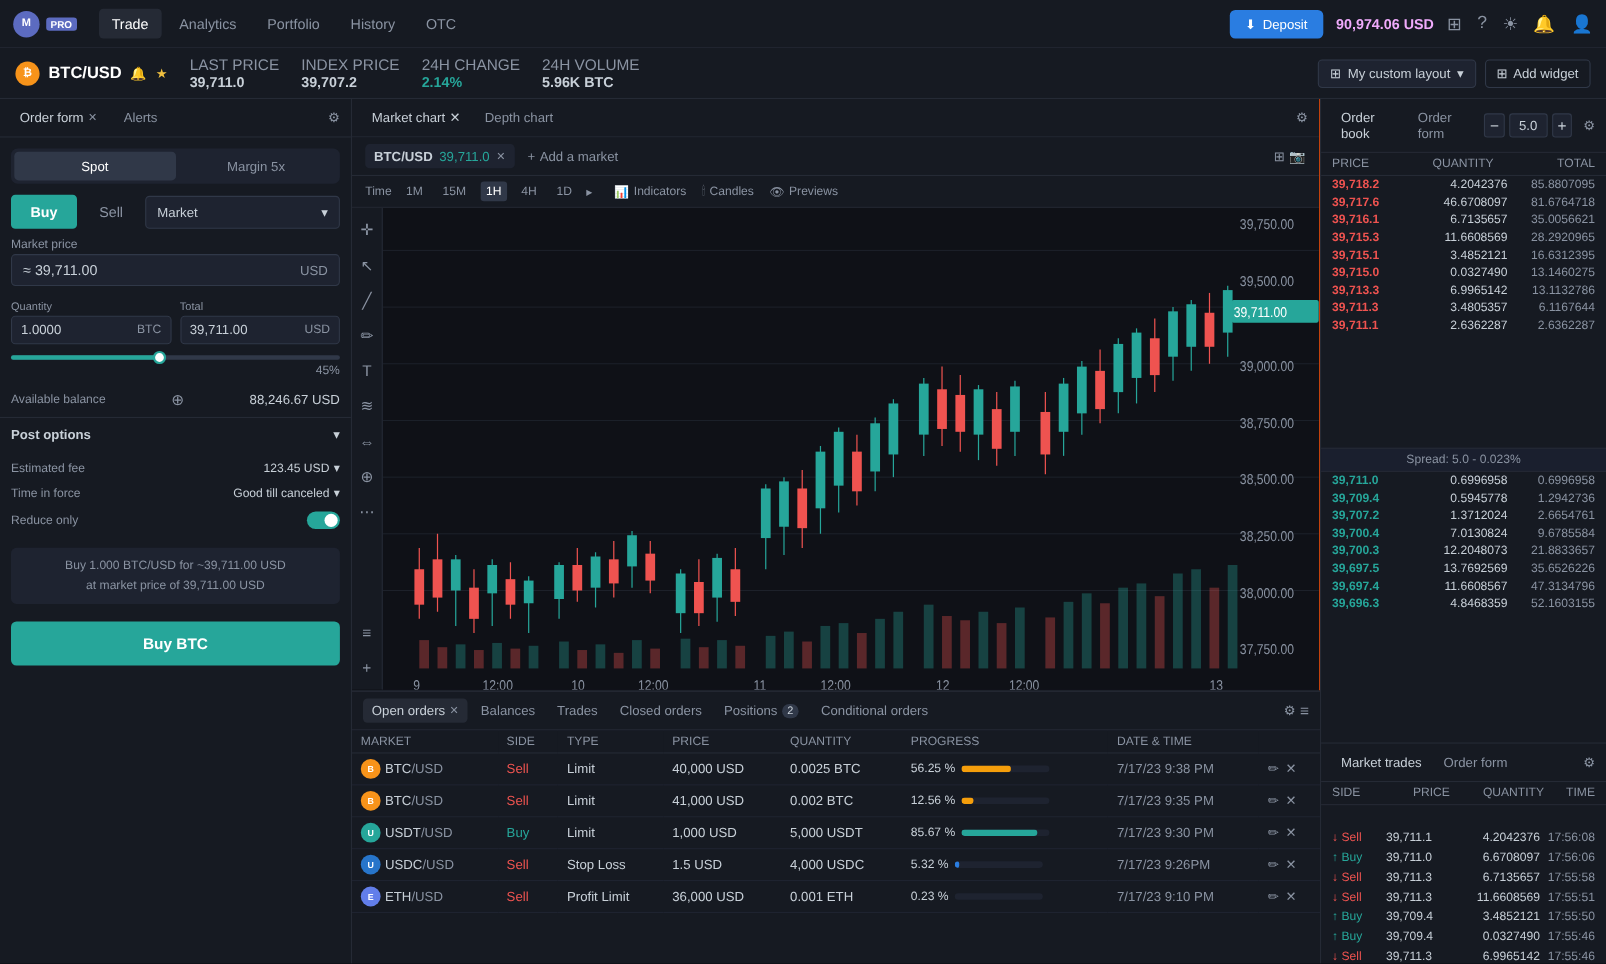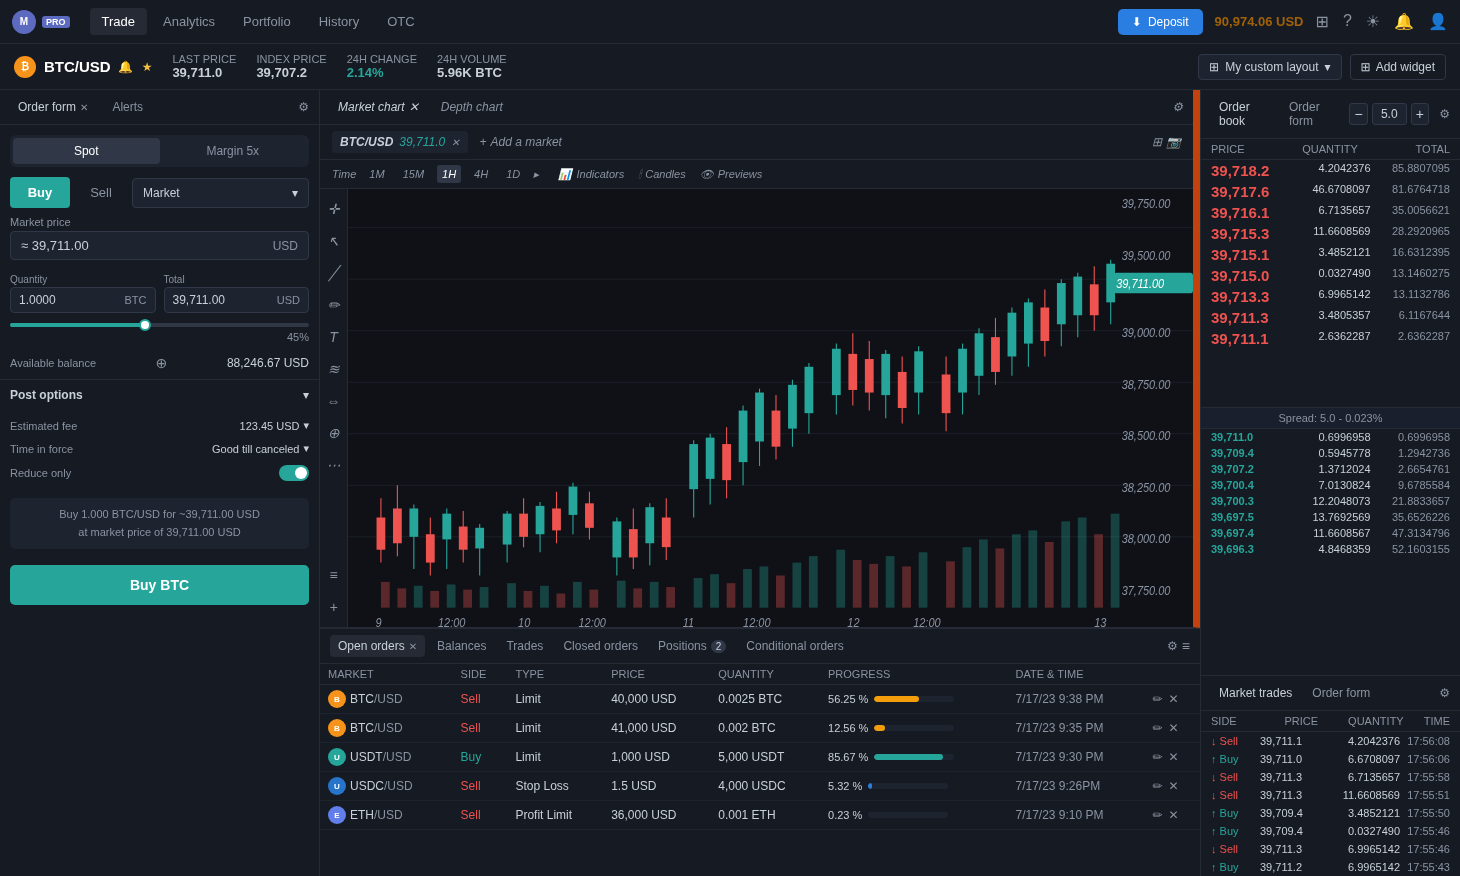--- a/index.html
+++ b/index.html
@@ -8,33 +8,33 @@
     
     .top-nav { display: flex; align-items: center; height: 44px; background: #161a22; border-bottom: 1px solid #252a35; padding: 0 12px; gap: 20px; }
     .logo { display: flex; align-items: center; gap: 6px; color: #fff; font-weight: 700; font-size: 14px; }
     .logo-icon { width: 24px; height: 24px; background: #5c6bc0; border-radius: 50%; display: flex; align-items: center; justify-content: center; font-size: 10px; color: #fff; }
     .pro-badge { background: #5c6bc0; color: #fff; font-size: 9px; padding: 1px 4px; border-radius: 3px; font-weight: 700; }
     .nav-links { display: flex; gap: 4px; }
     .nav-link { color: #8a93a2; padding: 6px 12px; border-radius: 4px; cursor: pointer; font-size: 13px; }
     .nav-link.active { color: #fff; background: #252a35; }
     .nav-right { margin-left: auto; display: flex; align-items: center; gap: 12px; }
     .deposit-btn { background: #2a7de1; color: #fff; border: none; padding: 6px 14px; border-radius: 5px; cursor: pointer; font-size: 12px; display: flex; align-items: center; gap: 6px; }
-    .balance-display { color: #a16207; font-size: 13px; font-weight: 600; }
+    .balance-display { color: #f0abfc; font-size: 13px; font-weight: 600; }
     .nav-icons { display: flex; gap: 14px; color: #8a93a2; font-size: 16px; }
     .nav-icon { cursor: pointer; }
 
     
     .ticker-bar { display: flex; align-items: center; height: 46px; background: #161a22; border-bottom: 1px solid #252a35; padding: 0 14px; gap: 20px; }
     .pair-info { display: flex; align-items: center; gap: 8px; }
     .pair-icon { width: 22px; height: 22px; background: #f7931a; border-radius: 50%; display: flex; align-items: center; justify-content: center; font-size: 10px; color: #fff; font-weight: 700; }
     .pair-name { font-size: 15px; font-weight: 700; color: #fff; }
     .pair-bell { color: #8a93a2; font-size: 12px; cursor: pointer; }
     .pair-star { color: #f0c040; font-size: 12px; }
     .ticker-stat { display: flex; flex-direction: column; }
-    .ticker-label { color: #8a93a2; font-size: 11px; text-transform: uppercase; }
+    .ticker-label { color: #8a93a2; font-size: 14px; text-transform: uppercase; }
     .ticker-value { color: #c8d0d8; font-size: 13px; font-weight: 600; }
     .ticker-value.green { color: #26a69a; }
     .layout-controls { margin-left: auto; display: flex; align-items: center; gap: 8px; }
     .layout-selector { background: #1e2330; border: 1px solid #303848; color: #c8d0d8; padding: 5px 10px; border-radius: 4px; font-size: 12px; cursor: pointer; display: flex; align-items: center; gap: 6px; }
     .add-widget-btn { background: transparent; border: 1px solid #303848; color: #c8d0d8; padding: 5px 10px; border-radius: 4px; font-size: 12px; cursor: pointer; display: flex; align-items: center; gap: 5px; }
 
     
     .main-layout { display: flex; height: calc(876px - 90px); }
 
     
@@ -91,21 +91,21 @@
     .toggle-knob { width: 12px; height: 12px; background: #fff; border-radius: 50%; position: absolute; top: 2px; transition: left 0.2s; }
     .toggle.on .toggle-knob { left: 16px; }
     .toggle.off .toggle-knob { left: 2px; }
 
     .order-summary { margin: 8px 10px; background: #1e2330; border-radius: 5px; padding: 8px 10px; font-size: 11px; color: #8a93a2; text-align: center; line-height: 1.6; }
 
     .buy-btc-btn { margin: 8px 10px; background: #26a69a; color: #fff; border: none; padding: 12px; border-radius: 5px; cursor: pointer; font-size: 14px; font-weight: 700; width: calc(100% - 20px); }
 
     
     .center-panel { flex: 1; display: flex; flex-direction: column; min-width: 0; }
-    .chart-area { flex: 1; min-height: 0; display: flex; flex-direction: column; border-right: 7px solid #c2410c; font-style: italic; }
+    .chart-area { flex: 1; min-height: 0; display: flex; flex-direction: column; border-right: 1px solid #c2410c; }
     .chart-tabs { display: flex; align-items: center; padding: 6px 10px; border-bottom: 1px solid #252a35; background: #161a22; gap: 6px; }
     .chart-tab { padding: 4px 8px; border-radius: 4px; cursor: pointer; font-size: 12px; color: #8a93a2; display: flex; align-items: center; gap: 4px; }
     .chart-tab.active { color: #c8d0d8; }
     .chart-settings { margin-left: auto; color: #8a93a2; cursor: pointer; }
     .chart-toolbar { display: flex; align-items: center; padding: 6px 12px; background: #161a22; border-bottom: 1px solid #252a35; gap: 12px; }
     .pair-chip { display: flex; align-items: center; gap: 6px; background: #1e2330; border-radius: 4px; padding: 4px 8px; }
     .pair-chip-name { color: #c8d0d8; font-size: 12px; font-weight: 600; }
     .pair-chip-price { color: #26a69a; font-size: 12px; }
     .add-market-btn { color: #8a93a2; font-size: 12px; cursor: pointer; display: flex; align-items: center; gap: 4px; }
     .time-btn { color: #8a93a2; padding: 3px 5px; border-radius: 3px; cursor: pointer; font-size: 11px; }
@@ -151,36 +151,36 @@
     .ob-minus { background: #1e2330; border: 1px solid #303848; color: #c8d0d8; width: 22px; height: 22px; border-radius: 3px; cursor: pointer; display: flex; align-items: center; justify-content: center; font-size: 14px; }
     .ob-val { background: #1e2330; border: 1px solid #303848; color: #c8d0d8; padding: 3px 8px; font-size: 12px; border-radius: 3px; }
     .ob-plus { background: #1e2330; border: 1px solid #303848; color: #c8d0d8; width: 22px; height: 22px; border-radius: 3px; cursor: pointer; display: flex; align-items: center; justify-content: center; font-size: 14px; margin-left: auto; }
     .ob-settings { color: #8a93a2; cursor: pointer; margin-left: 6px; }
 
     .ob-cols { display: flex; justify-content: space-between; padding: 4px 10px; border-bottom: 1px solid #252a35; }
     .ob-col { color: #8a93a2; font-size: 11px; }
 
     .ob-rows { flex: 1; overflow: auto; }
     .ob-row { display: flex; justify-content: space-between; padding: 2px 10px; cursor: pointer; }
-    .ob-price-red { color: #ef5350; font-size: 15px; font-weight: 600; min-width: 70px; }
+    .ob-price-red { color: #ef5350; font-size: 11px; font-weight: 600; min-width: 70px; }
     .ob-price-green { color: #26a69a; font-size: 11px; font-weight: 600; min-width: 70px; }
     .ob-qty { color: #c8d0d8; font-size: 11px; min-width: 80px; text-align: right; }
     .ob-total { color: #8a93a2; font-size: 11px; min-width: 70px; text-align: right; }
 
     .spread-row { display: flex; justify-content: center; align-items: center; padding: 4px; background: #1a1f2e; border-top: 1px solid #252a35; border-bottom: 1px solid #252a35; }
     .spread-text { color: #8a93a2; font-size: 11px; }
 
     
     .mt-cols { display: flex; padding: 4px 10px; border-bottom: 1px solid #252a35; }
     .mt-col { color: #8a93a2; font-size: 11px; }
     .mt-col:nth-child(2) { margin-left: auto; }
     .mt-col:nth-child(3) { margin-left: 30px; }
     .mt-col:nth-child(4) { margin-left: 20px; }
 
-    .mt-rows { flex: 1; overflow: auto; }
+    .mt-rows { flex: 1; overflow: auto; margin-top: 21px; }
     .mt-row { display: flex; align-items: center; padding: 3px 10px; }
     .mt-side { font-size: 11px; min-width: 30px; }
     .mt-side.sell { color: #ef5350; }
     .mt-side.buy { color: #26a69a; }
     .mt-price { font-size: 11px; color: #c8d0d8; min-width: 60px; margin-left: auto; }
     .mt-qty { font-size: 11px; color: #c8d0d8; min-width: 80px; text-align: right; }
     .mt-time { font-size: 11px; color: #8a93a2; min-width: 50px; text-align: right; }
 
     .chart-container { flex: 1; position: relative; background: #0f1117; overflow: hidden; }
     .chart-wrapper { position: absolute; left: 28px; right: 0; top: 0; bottom: 0; }

